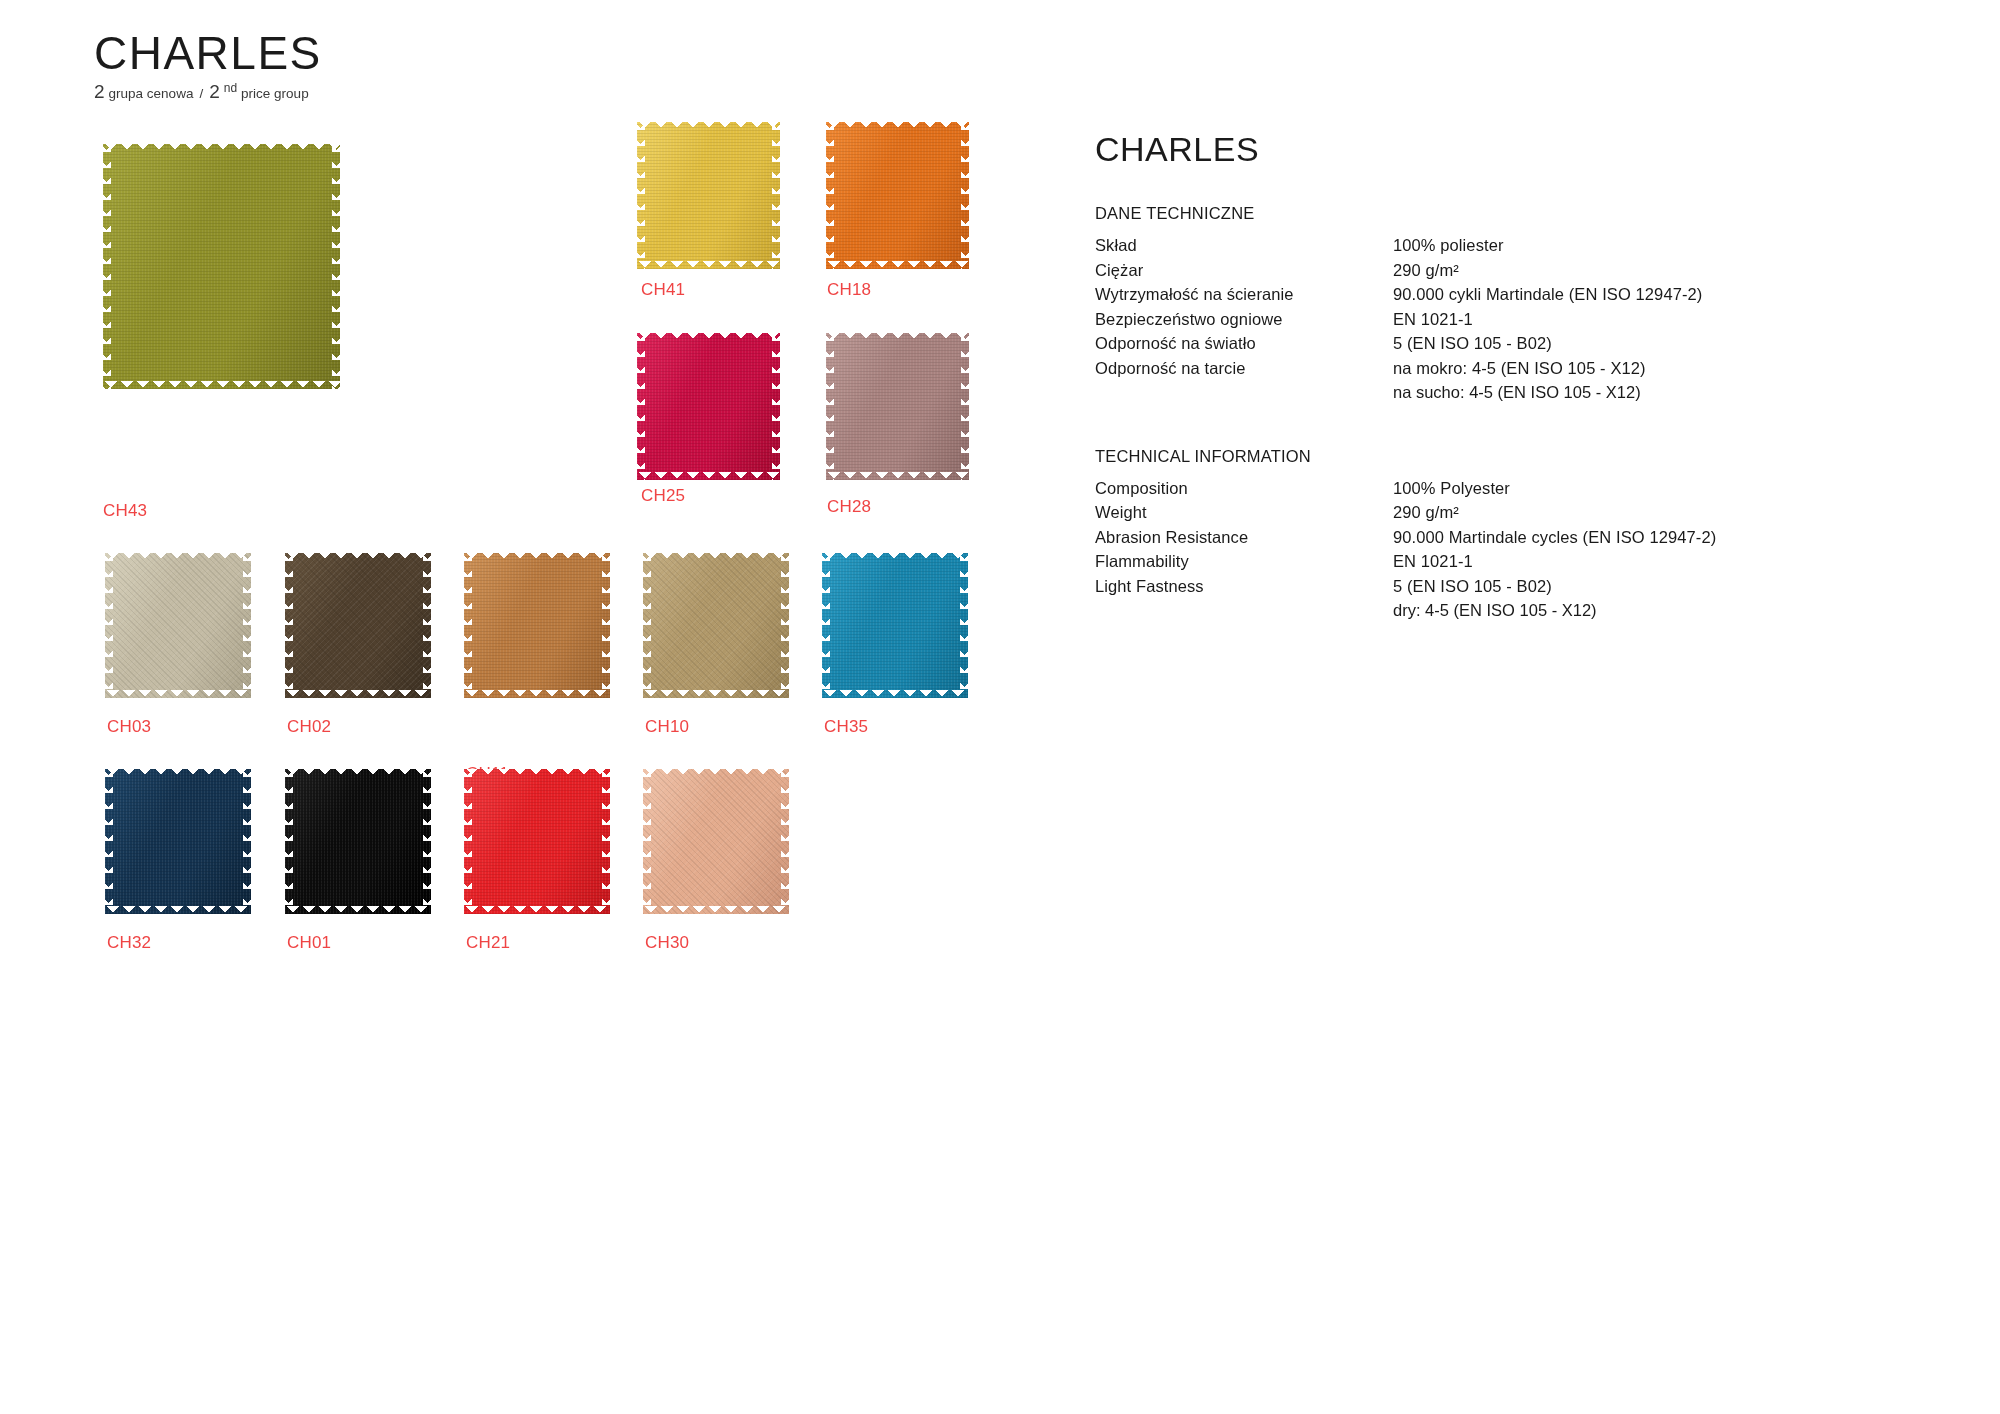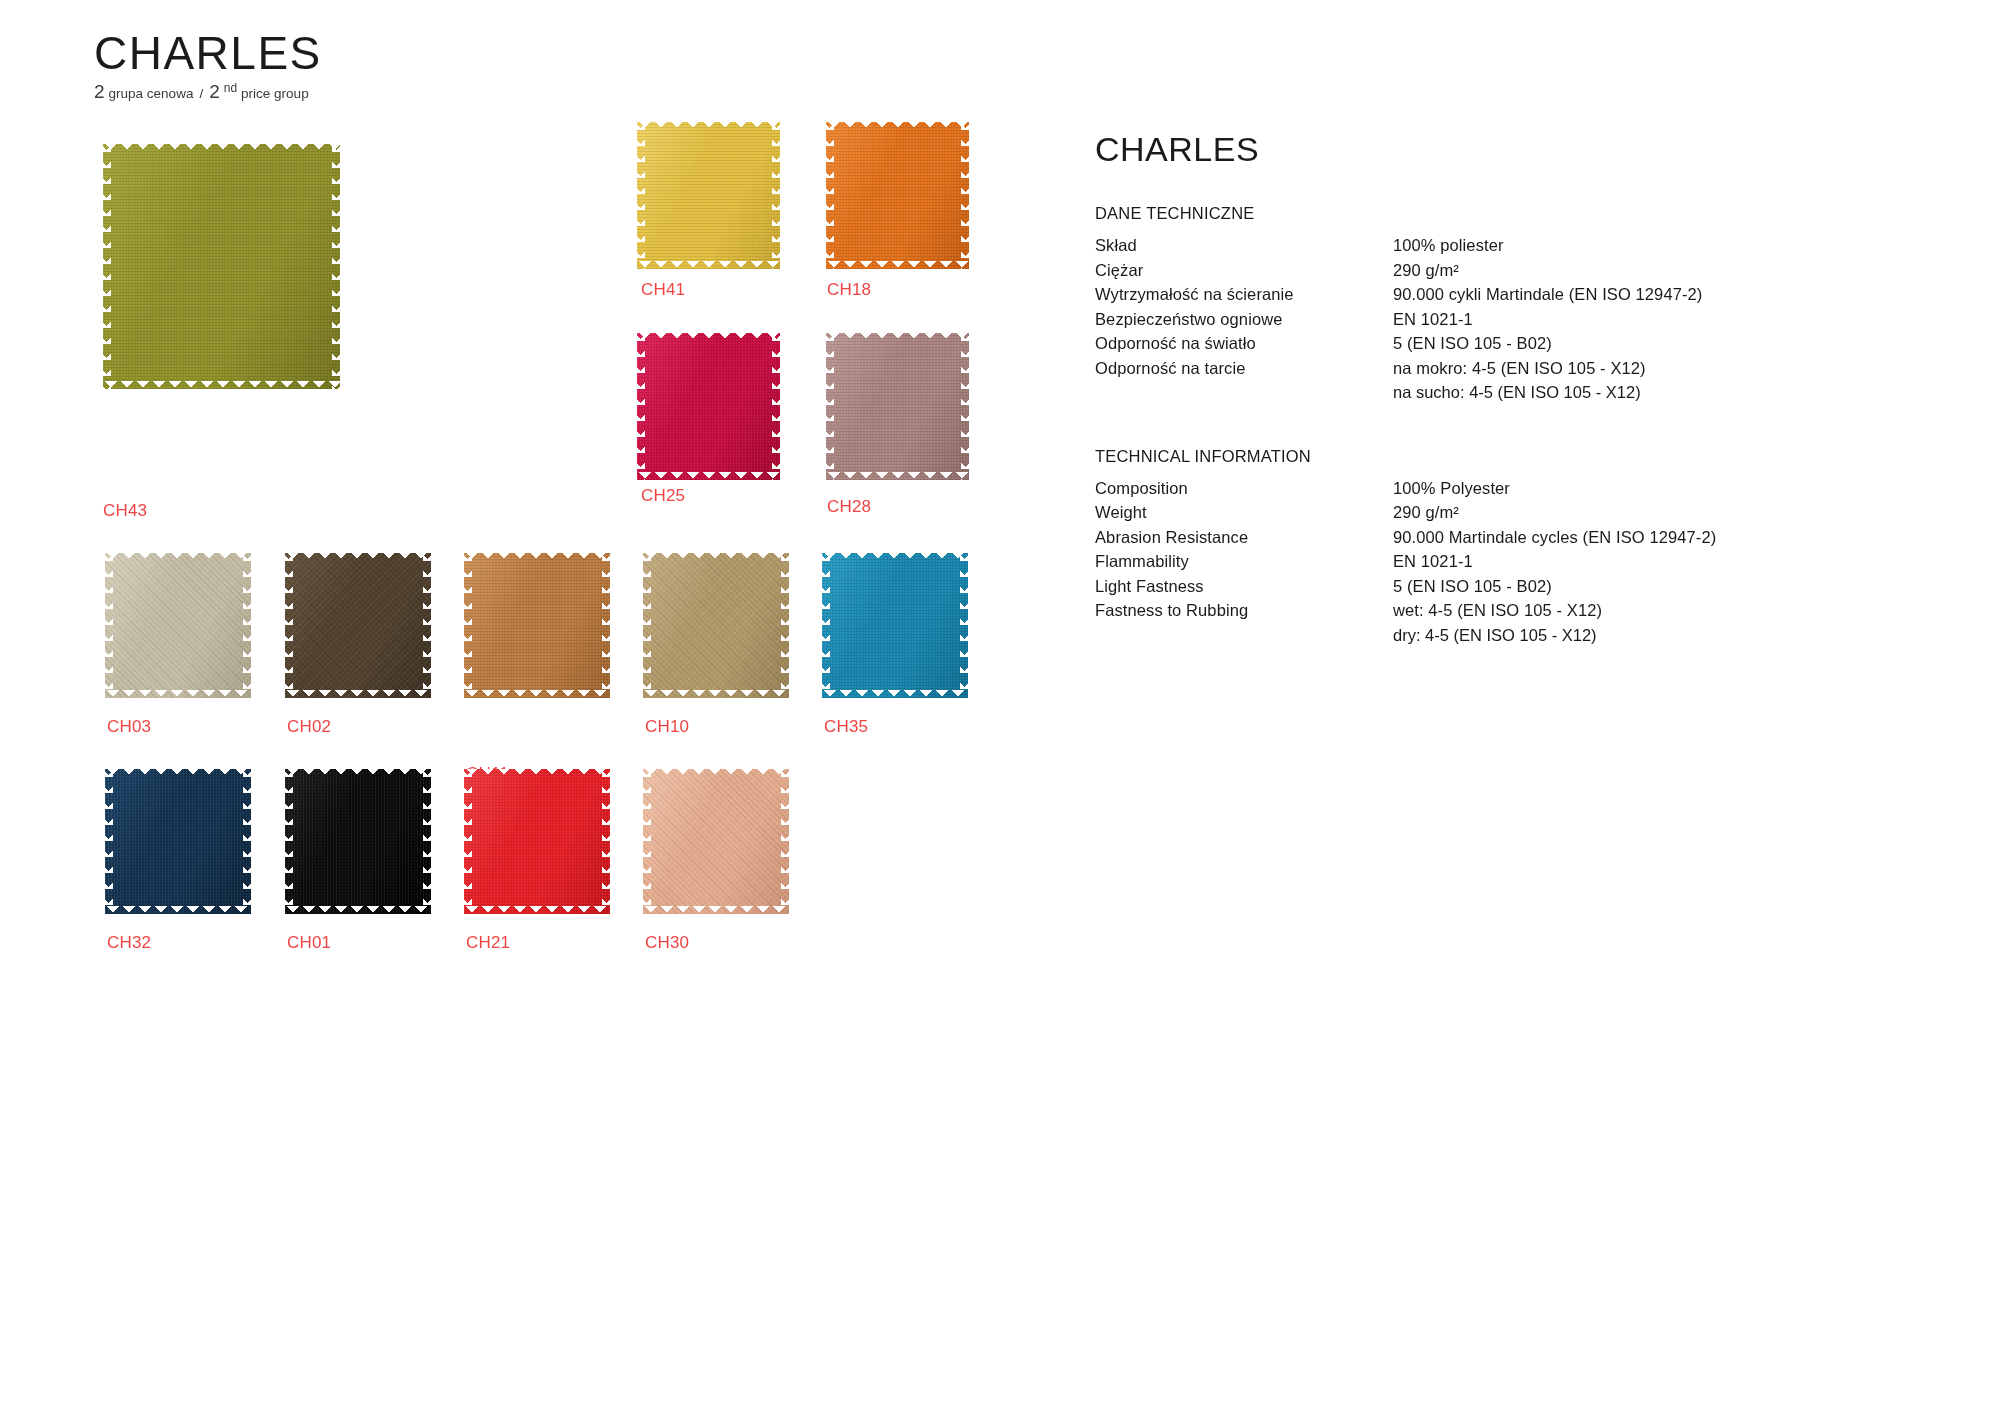--- a/index.html
+++ b/index.html
@@ -396,20 +396,16 @@
           <div class="spec-val">90.000 Martindale cycles (EN ISO 12947-2)</div>
         </div>
         <div class="spec-row">
           <div class="spec-key">Flammability</div>
           <div class="spec-val">EN 1021-1</div>
         </div>
         <div class="spec-row">
           <div class="spec-key">Light Fastness</div>
           <div class="spec-val">5 (EN ISO 105 - B02)</div>
         </div>
-        <div class="spec-row">
-          <div class="spec-key">Fastness to Rubbing</div>
-          <div class="spec-val">wet: 4-5 (EN ISO 105 - X12)</div>
-        </div>
       </div>
     <div class="spec-val-cont">dry: 4-5 (EN ISO 105 - X12)</div>
   </div>
 </div>
 
 </body></html>

